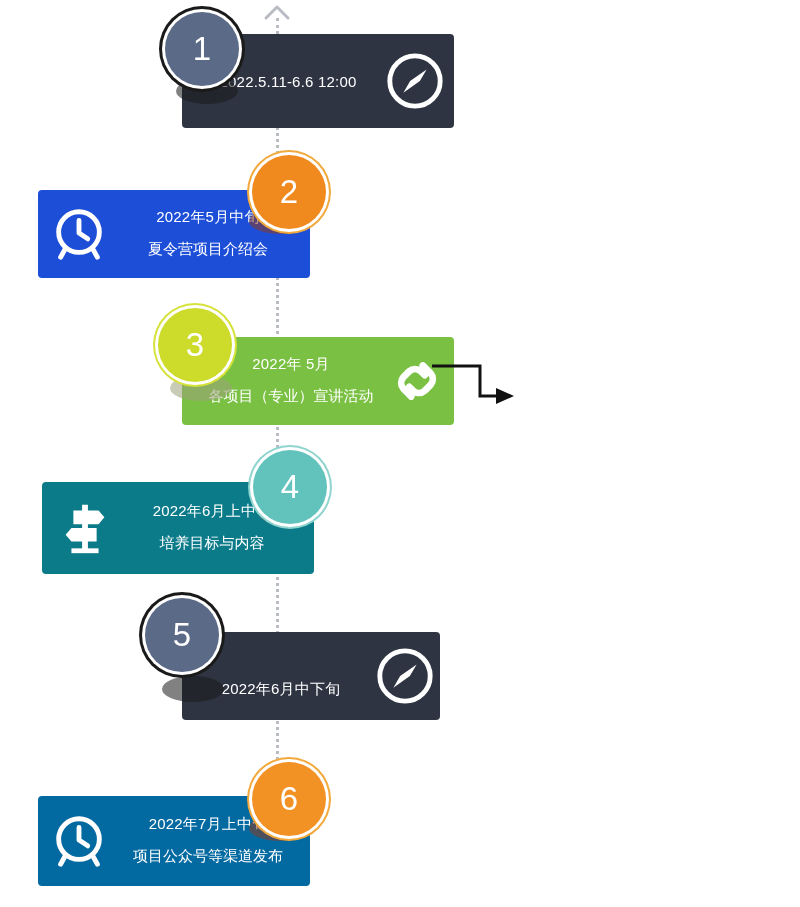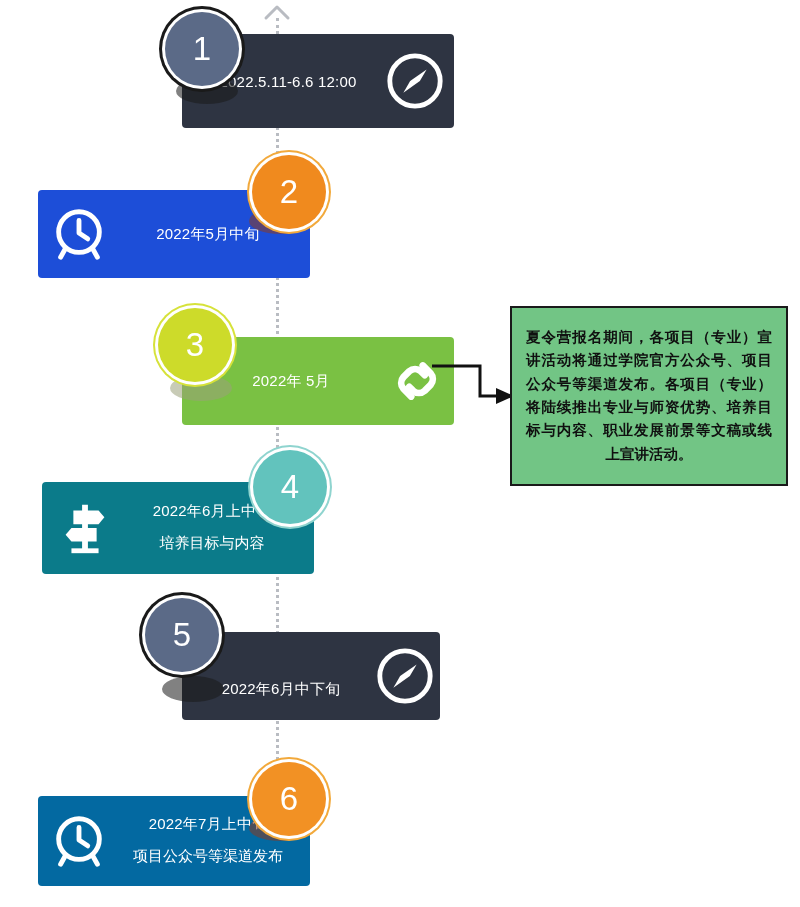--- a/index.html
+++ b/index.html
@@ -134,20 +134,21 @@
       <span>1</span>
     </div>
   </div>
 
   <div class="node">
     <div class="base" style="left:42px; top:268px; width:268px;"></div>
     <div class="card" style="left:38px; top:190px; width:272px; height:88px;">
       <div class="card-inner" style="background:#1d4ed8;">
         <div class="card-texts" style="padding-left:78px; padding-right:10px;">
           <span class="card-date">2022年5月中旬</span>
+          <span class="card-desc">夏令营项目介绍会</span>
         </div>
       </div>
       <svg class="card-icon" style="left:10px;" viewBox="0 0 64 64">
         <circle cx="32" cy="30" r="21" fill="none" stroke="#ffffff" stroke-width="5"></circle>
         <path d="M32 18 L32 31 L41 37" fill="none" stroke="#ffffff" stroke-width="5" stroke-linecap="round" stroke-linejoin="round"></path>
         <path d="M18 47 L13 56" stroke="#ffffff" stroke-width="5" stroke-linecap="round"></path>
         <path d="M46 47 L51 56" stroke="#ffffff" stroke-width="5" stroke-linecap="round"></path>
       </svg>
     </div>
     <div class="badge-shadow" style="left:249px; top:208px; background:#8a3a23;"></div>
@@ -155,42 +156,40 @@
       <span>2</span>
     </div>
   </div>
 
   <div class="node">
     <div class="base" style="left:186px; top:410px; width:268px;"></div>
     <div class="card" style="left:182px; top:337px; width:272px; height:88px;">
       <div class="card-inner" style="background:#7ac143;">
         <div class="card-texts" style="padding-left:18px; padding-right:72px;">
           <span class="card-date">2022年 5月</span>
+          <span class="card-desc">各项目（专业）宣讲活动</span>
         </div>
       </div>
       <svg class="card-icon" style="right:6px;" viewBox="0 0 64 64">
         <g fill="none" stroke="#ffffff" stroke-width="7" stroke-linecap="round">
           <path d="M38 16 L46 24 A9 9 0 0 1 46 36 L40 42 A9 9 0 0 1 28 42 L24 38"></path>
           <path d="M26 48 L18 40 A9 9 0 0 1 18 28 L24 22 A9 9 0 0 1 36 22 L40 26"></path>
         </g>
       </svg>
     </div>
     <div class="badge-shadow" style="left:170px; top:375px; background:#9aa07a;"></div>
     <div class="badge" style="left:158px; top:308px; background:#cddb2a; box-shadow:0 0 0 3px #ffffff, 0 0 0 5px #d6e23a;">
       <span>3</span>
     </div>
   </div>
 
   <svg class="connector" viewBox="0 0 90 62">
     <path d="M0 14 L48 14 L48 44 L70 44" fill="none" stroke="#111111" stroke-width="3"></path>
     <path d="M64 36 L82 44 L64 52 Z" fill="#111111"></path>
   </svg>
-  <div class="callout">
-    <div class="callout-text">夏令营报名期间，各项目（专业）宣讲活动将通过学院官方公众号、项目公众号等渠道发布。各项目（专业）将陆续推出专业与师资优势、培养目标与内容、职业发展前景等文稿或线上宣讲活动。</div>
-  </div>
 
   <div class="node">
     <div class="base" style="left:46px; top:565px; width:268px;"></div>
     <div class="card" style="left:42px; top:482px; width:272px; height:92px;">
       <div class="card-inner" style="background:#0b7b8a;">
         <div class="card-texts" style="padding-left:78px; padding-right:10px;">
           <span class="card-date">2022年6月上中旬</span>
           <span class="card-desc">培养目标与内容</span>
         </div>
       </div>

